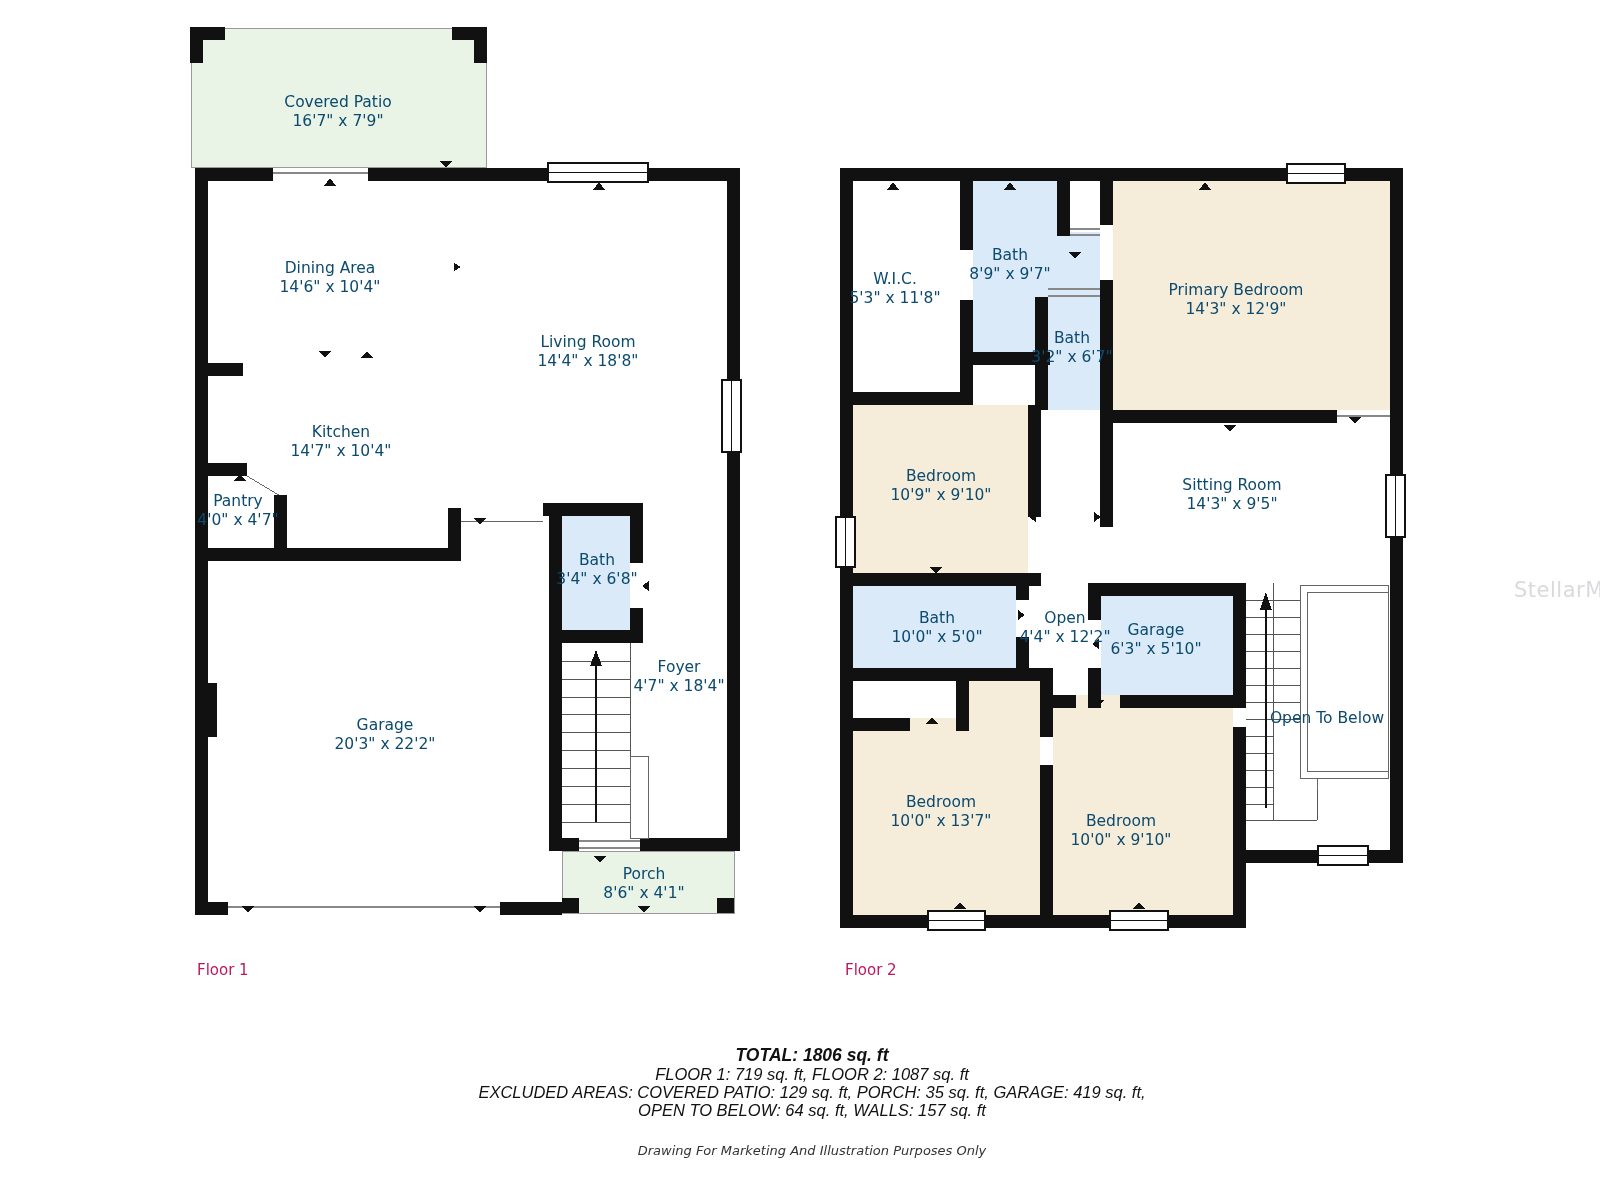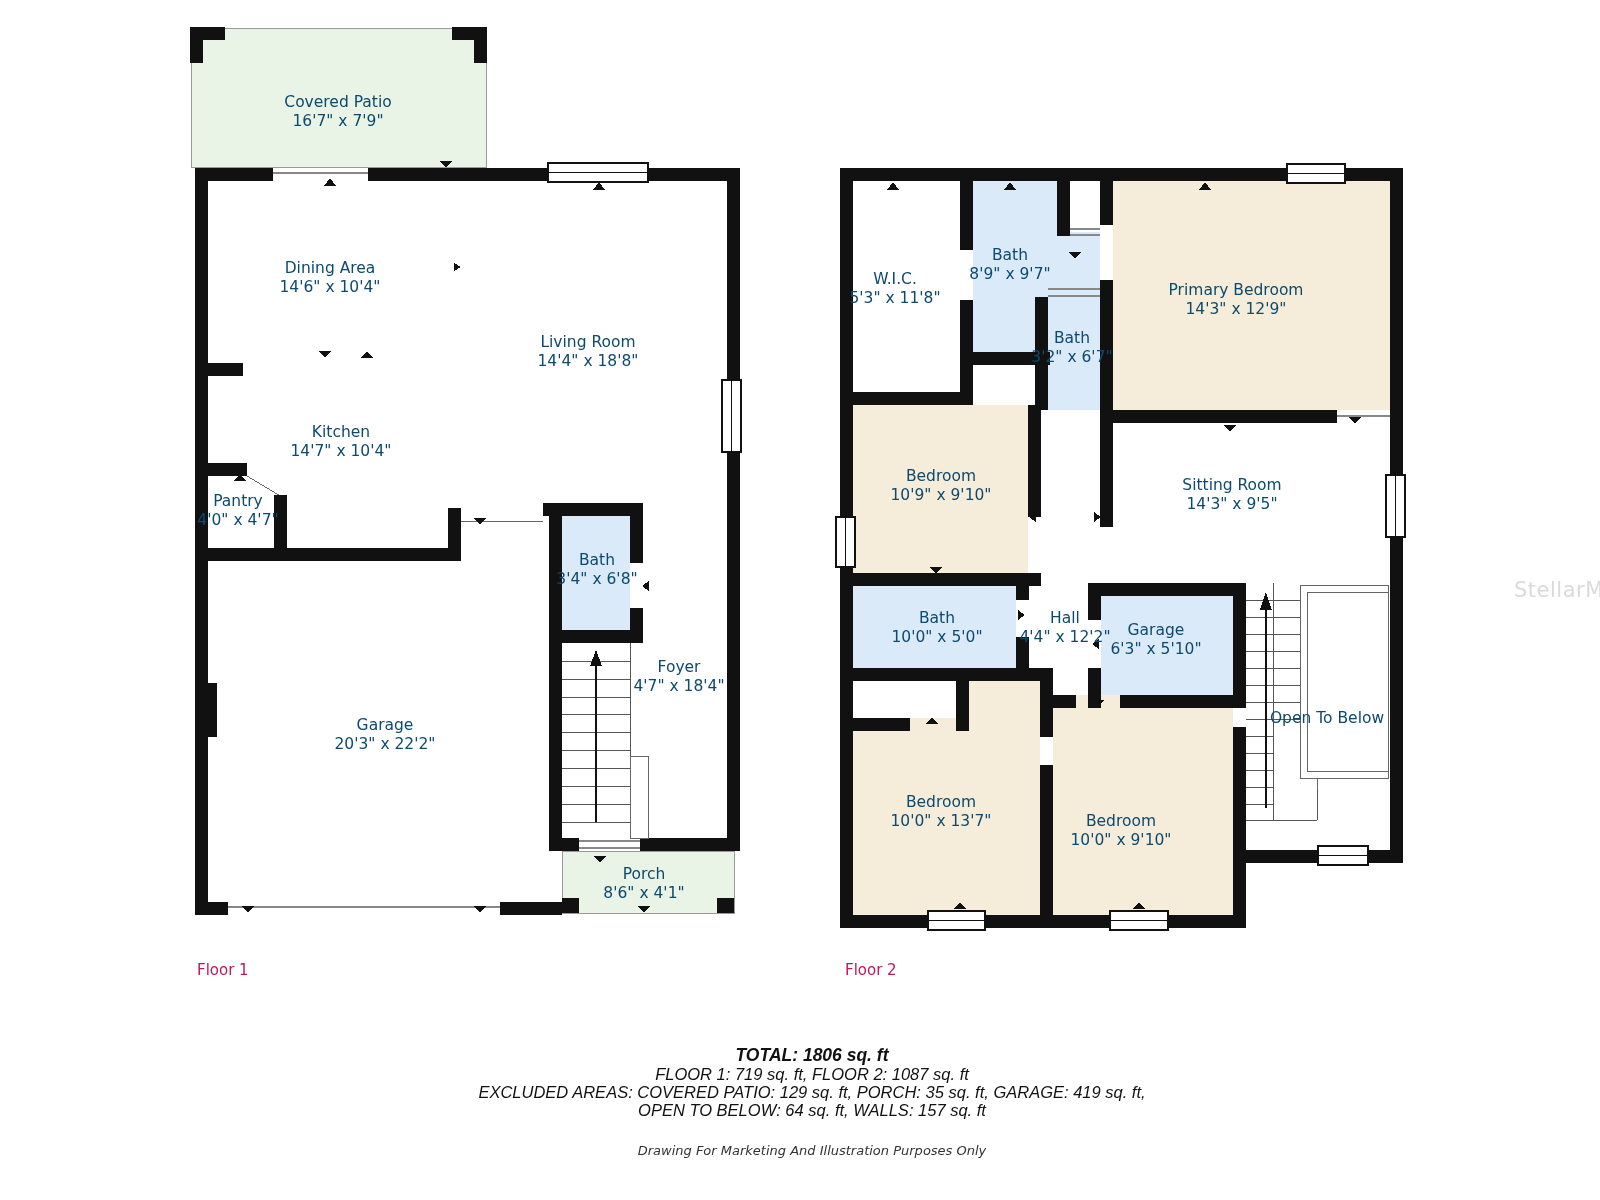--- a/index.html
+++ b/index.html
@@ -306,21 +306,21 @@
 </div>
 <div class="lbl" style="left:1232px;top:495px">
   <div class="nm">Sitting Room</div>
   <div class="dm">14'3" x 9'5"</div>
 </div>
 <div class="lbl" style="left:937px;top:628px">
   <div class="nm">Bath</div>
   <div class="dm">10'0" x 5'0"</div>
 </div>
 <div class="lbl" style="left:1065px;top:628px">
-  <div class="nm">Hall</div>
+  <div class="nm">Open</div>
   <div class="dm">4'4" x 12'2"</div>
 </div>
 <div class="lbl" style="left:1156px;top:640px">
   <div class="nm">Garage</div>
   <div class="dm">6'3" x 5'10"</div>
 </div>
 <div class="lbl" style="left:941px;top:812px">
   <div class="nm">Bedroom</div>
   <div class="dm">10'0" x 13'7"</div>
 </div>

